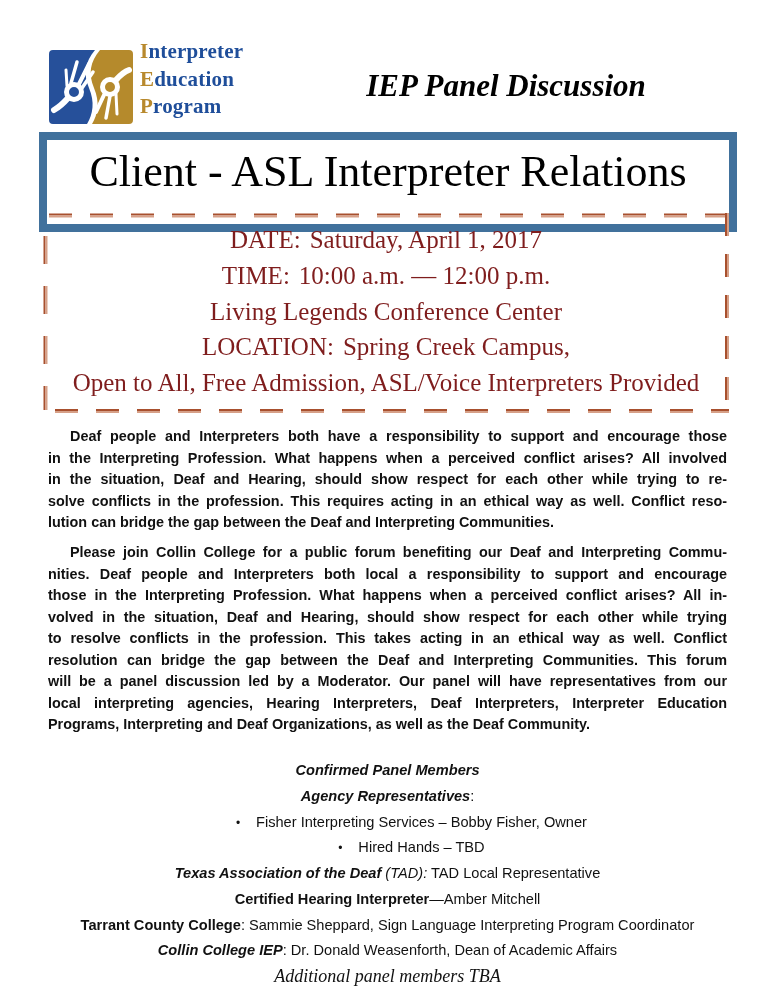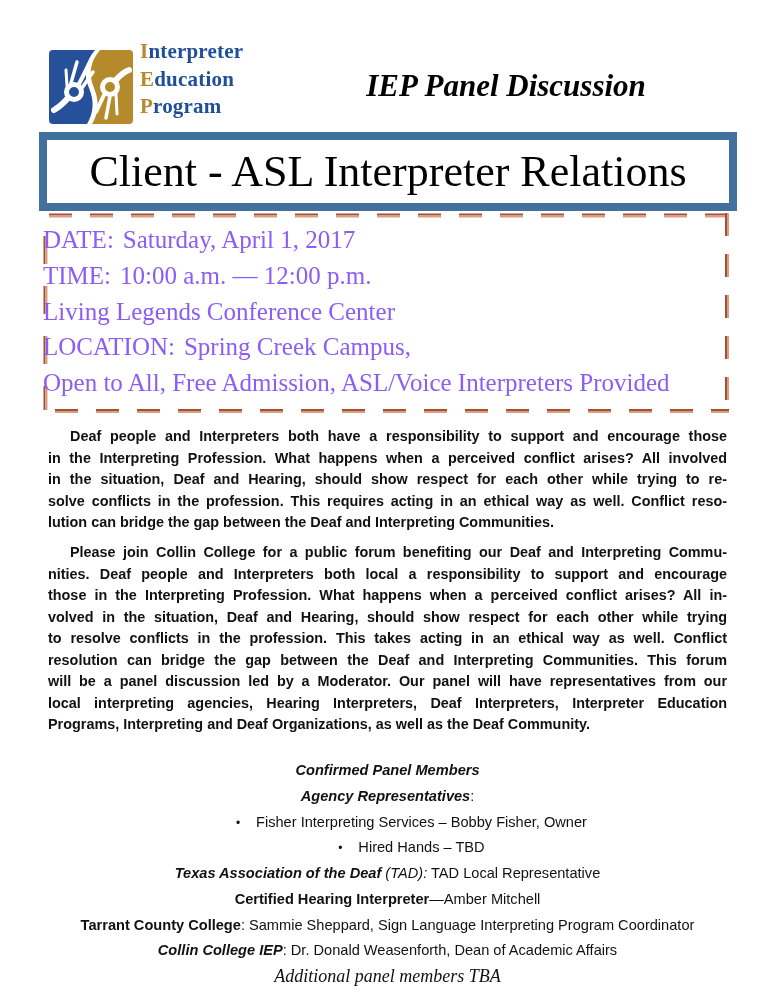--- a/index.html
+++ b/index.html
@@ -28,40 +28,40 @@
     position: absolute; left: 350px; top: 66px; width: 312px;
     text-align: center;
     font-family: "Liberation Serif", serif;
     font-style: italic; font-weight: bold;
     font-size: 31px; line-height: 40px;
     color: #000;
   }
   
   #banner {
     position: absolute; left: 39px; top: 132px;
-    width: 698px; height: 79px;
+    width: 698px; height: 100px;
     box-sizing: border-box;
     border: 8px solid #41719c;
     background: #fff;
     text-align: center;
   }
   #banner-heading {
     font-family: "Liberation Serif", serif;
     font-size: 44px; line-height: 63px;
     color: #000;
   }
   
   #frame { position: absolute; left: 0; top: 0; width: 776px; height: 1004px; pointer-events: none; }
   
   #event {
     position: absolute; left: 43px; top: 222px; width: 686px;
-    text-align: left;
+    text-align: center;
     font-family: "Liberation Serif", serif;
     font-size: 25px; line-height: 35.75px;
-    color: #8b5cf6;
+    color: #7f1d1d;
   }
   #event .lbl { margin-right: 9px; }
   
   #body {
     position: absolute; left: 48px; top: 426px; width: 679px;
     font-family: "Liberation Sans", sans-serif;
     font-weight: bold; font-size: 14.4px; line-height: 21.5px;
     color: #111;
   }
   #body .para { margin-bottom: 8.5px; }

